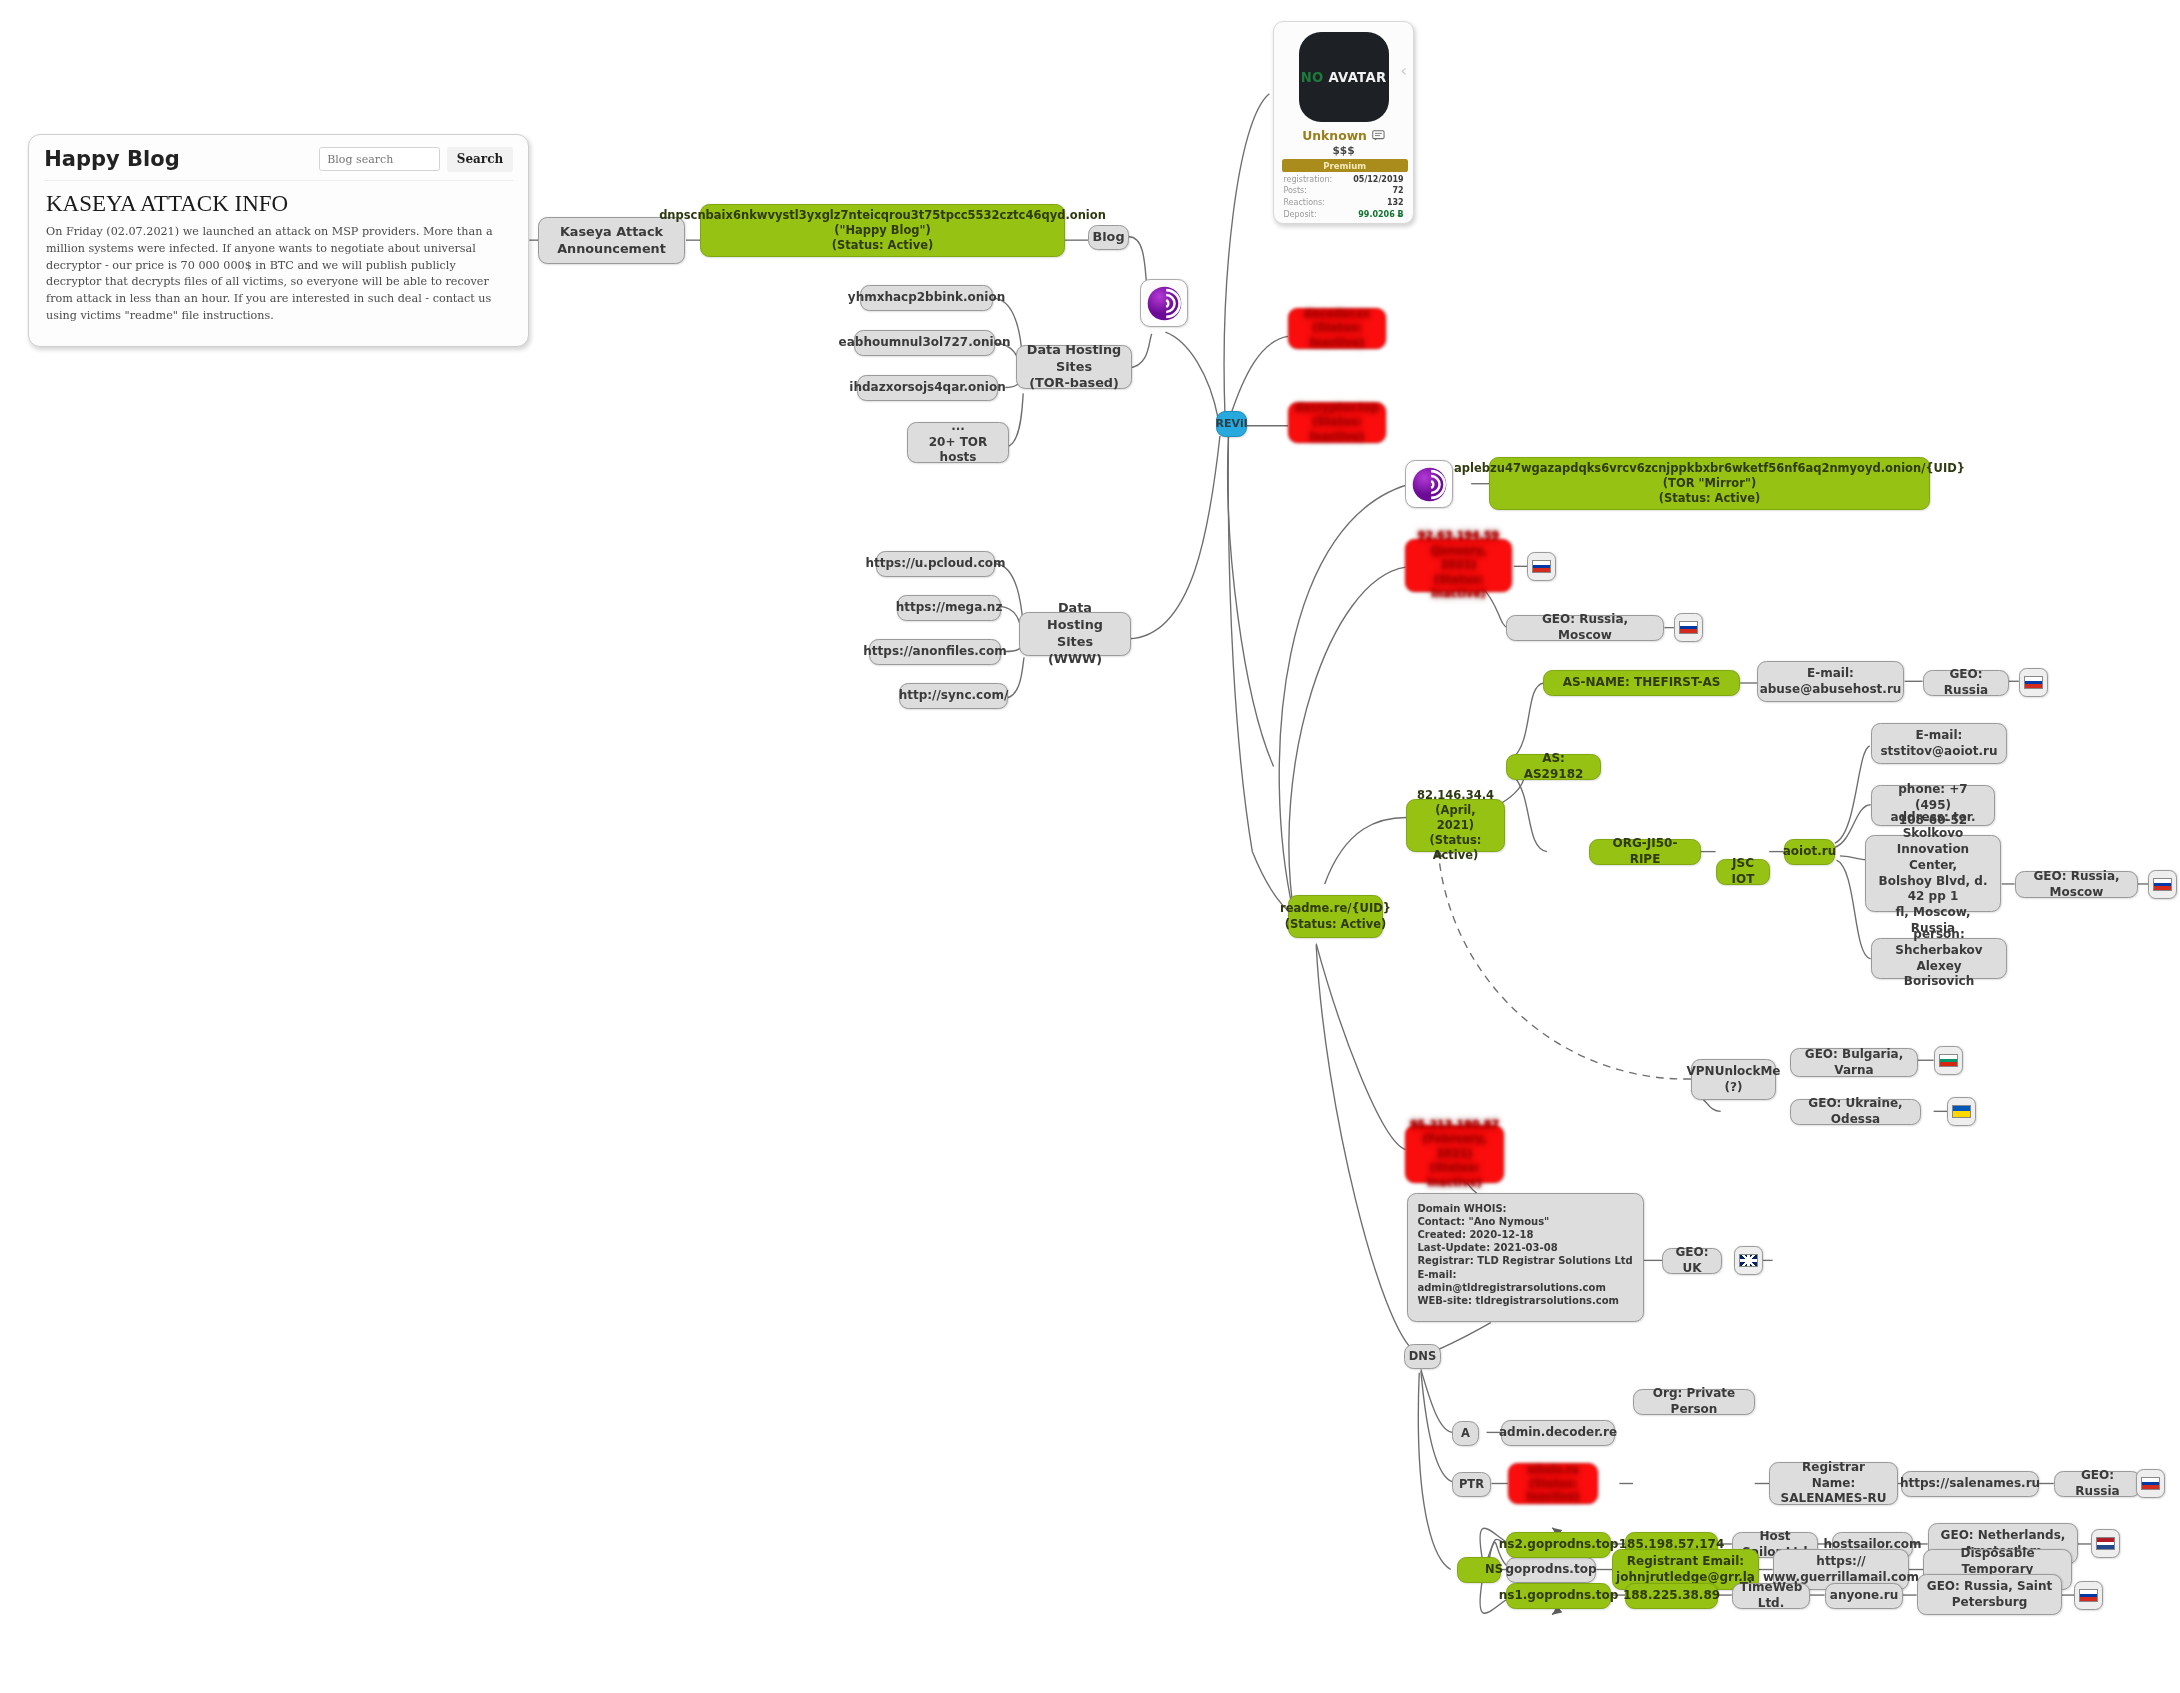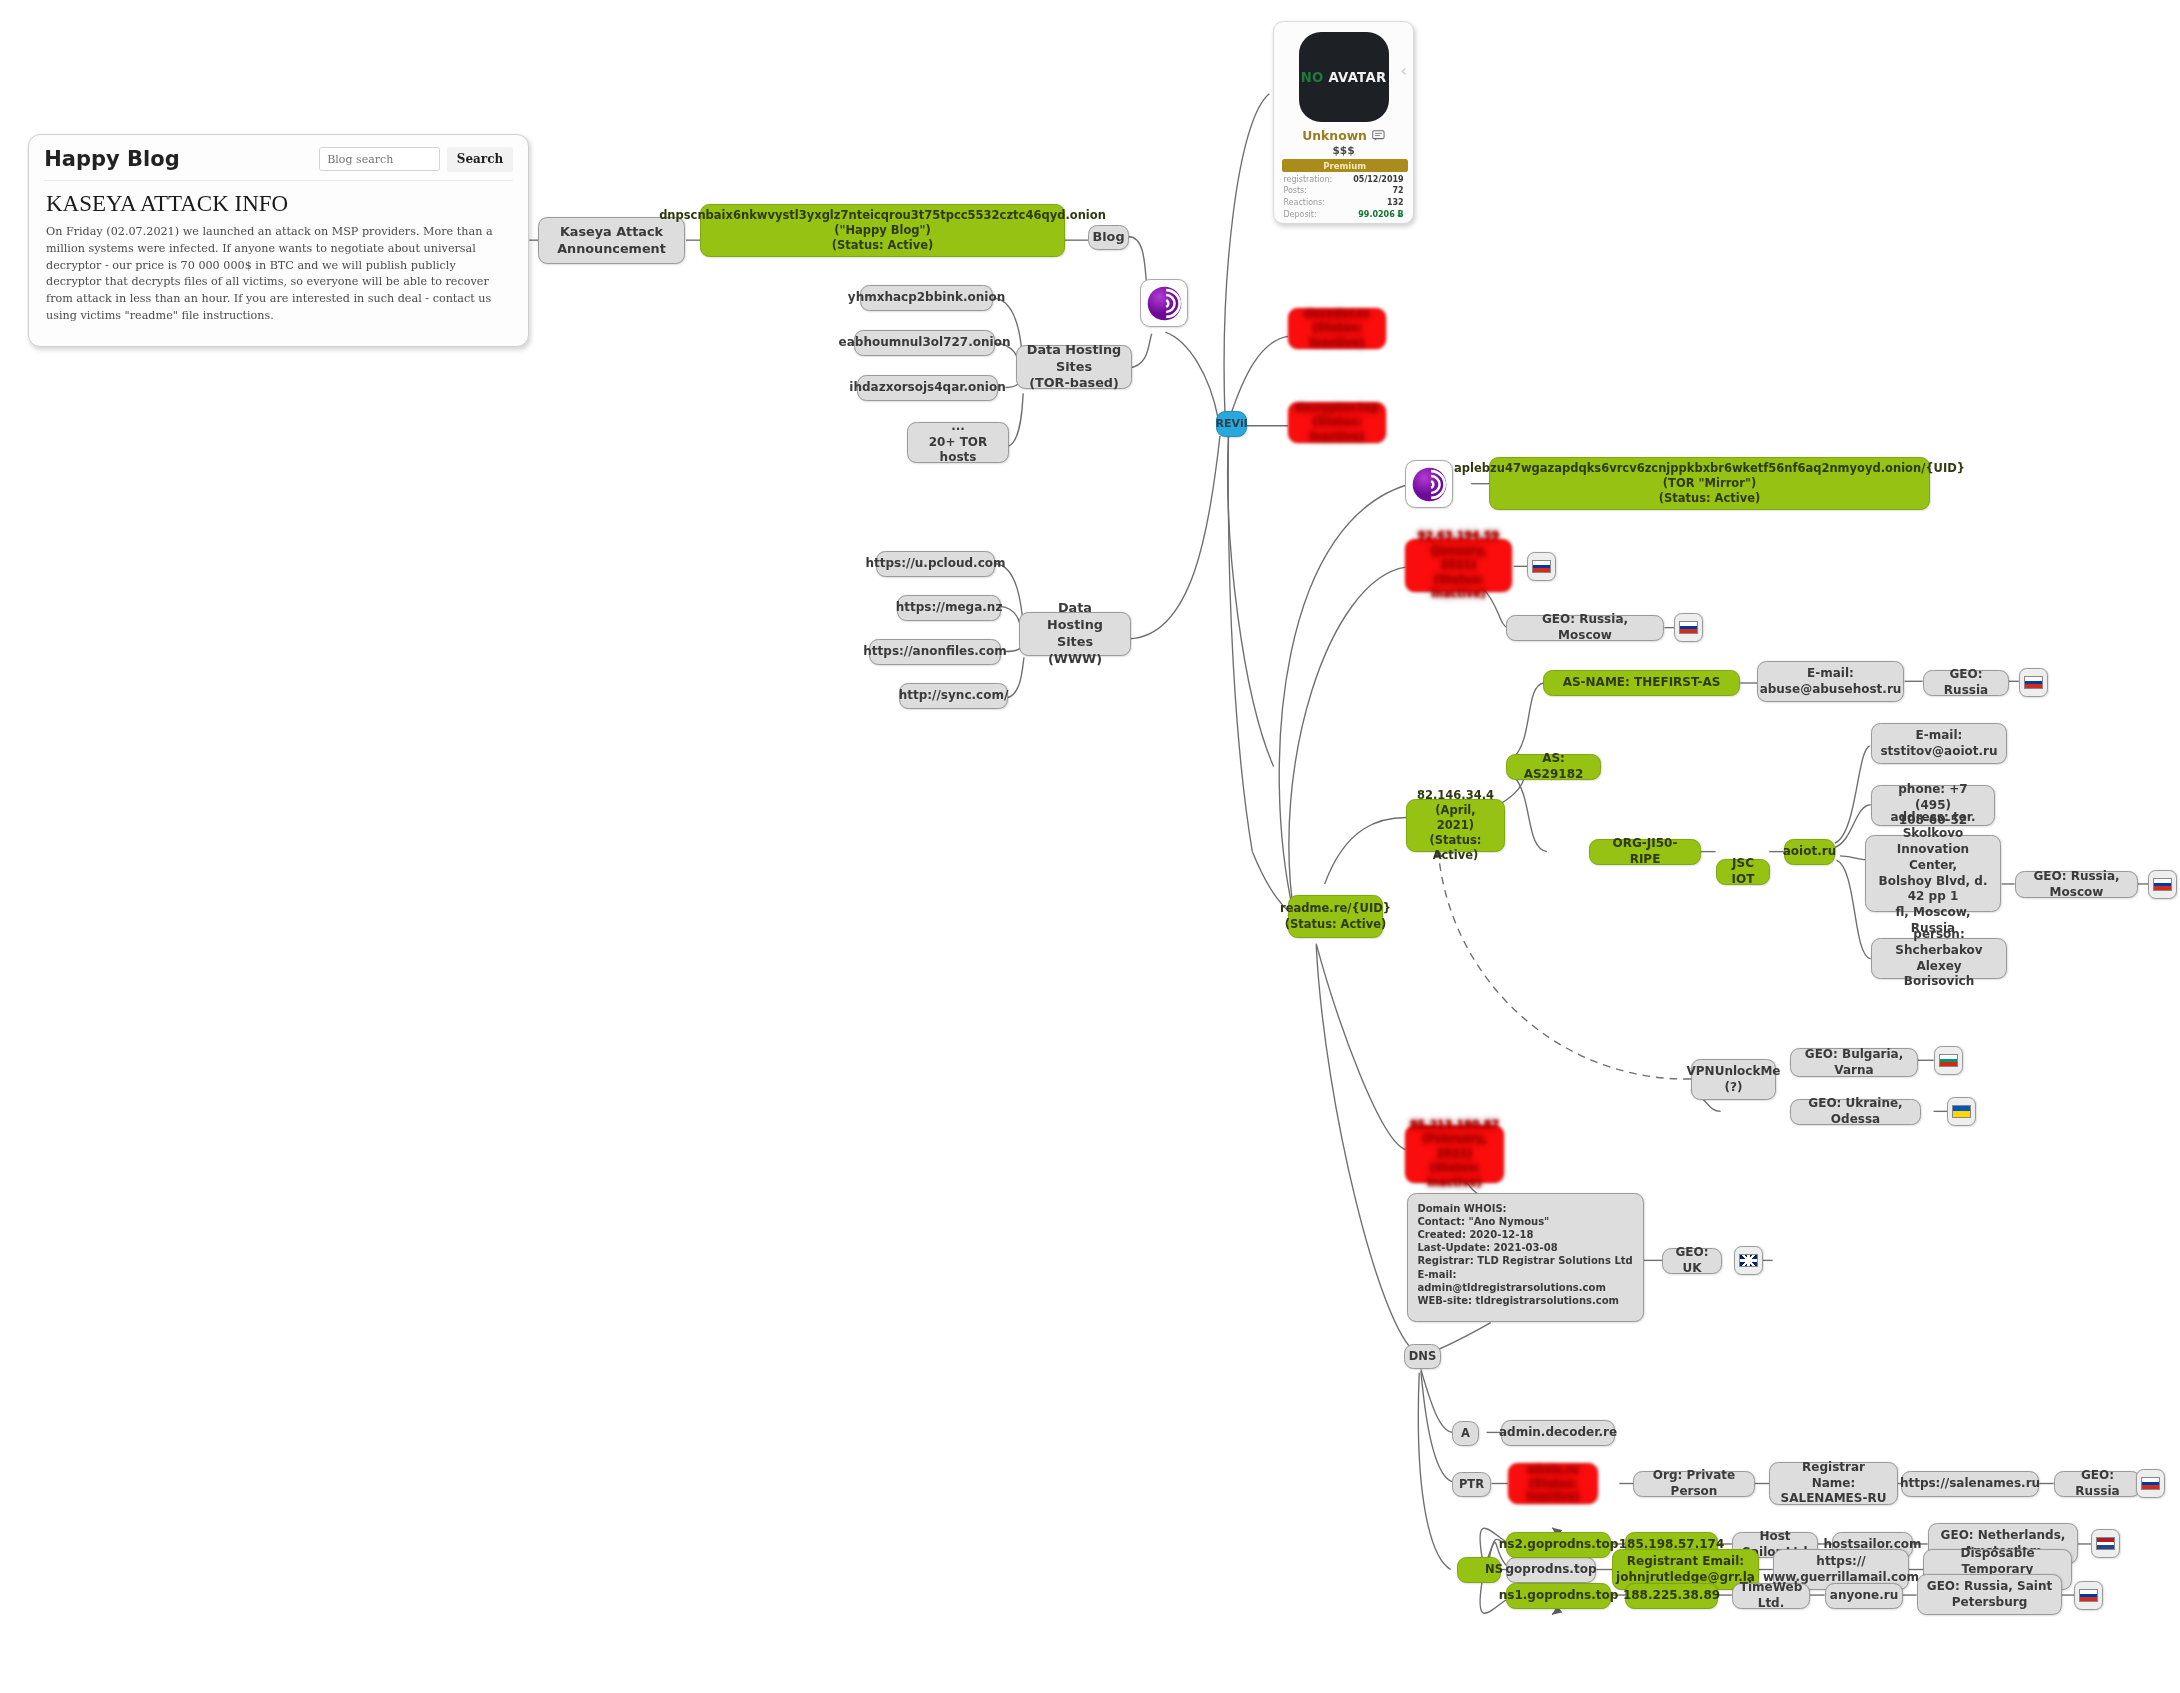--- a/index.html
+++ b/index.html
@@ -530,21 +530,21 @@
   </div>
 
   <div class="node tiny" style="left:1404px; top:1344px; width:37px; height:25px;">DNS</div>
 
   <div class="node tiny" style="left:1452px; top:1421px; width:27px; height:25px;">A</div>
   <div class="node small" style="left:1501px; top:1420px; width:114px; height:25.6px;">admin.decoder.re</div>
 
   <div class="node tiny" style="left:1452px; top:1472px; width:39px; height:25px;">PTR</div>
   <div class="node red" style="left: 1508px; top: 1463px; width: 90px; height: 41px; font-size: 10.6px; white-space: pre-line;">whois.ru
 (Status: Inactive)</div>
-  <div class="node small" style="left:1633px; top:1471px; width:122px; height:25.6px;">Org: Private Person</div>
+  <div class="node small" style="left:1633px; top:1389px; width:122px; height:25.6px;">Org: Private Person</div>
   <div class="node small" style="left: 1769px; top: 1462px; width: 129px; height: 43px; white-space: pre-line;">Registrar Name:
 SALENAMES-RU</div>
   <div class="node small" style="left:1901px; top:1471px; width:138px; height:25.6px;">https://salenames.ru</div>
   <div class="node small" style="left:2054px; top:1471px; width:87px; height:25.6px;">GEO: Russia</div>
   <div class="flagchip" style="left:2136px; top:1469px;">
     <span class="flag flag-ru"></span>
   </div>
 
   <div class="node green tiny" style="left:1457px; top:1557px; width:37px; height:25.6px;padding-left:36px;">NS</div>
   <div class="node small" style="left:1506px; top:1557px; width:90px; height:25.6px;">goprodns.top</div>

